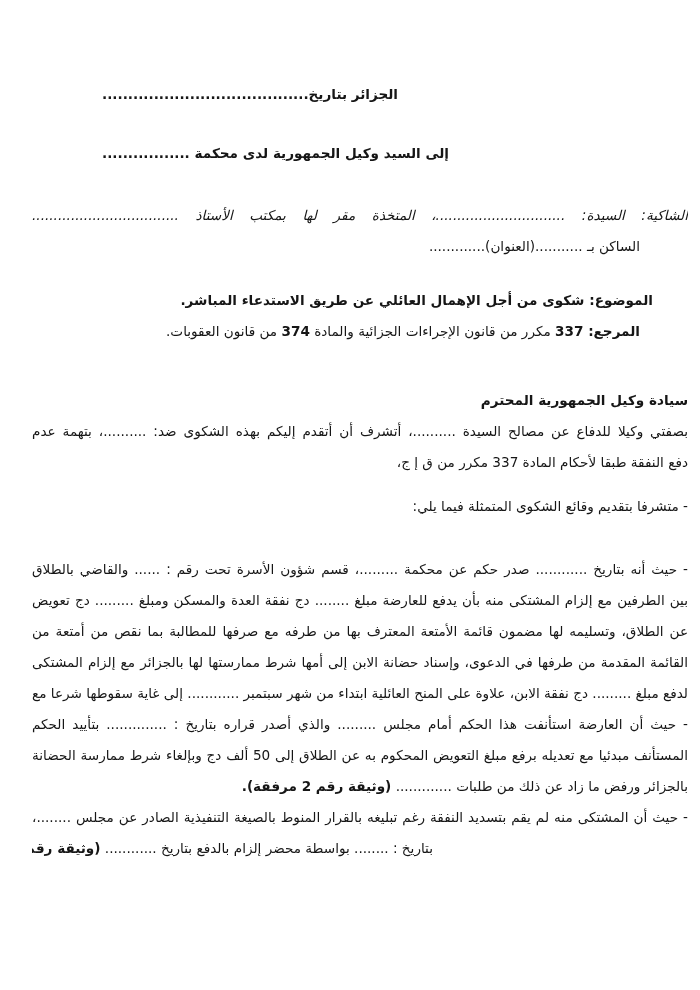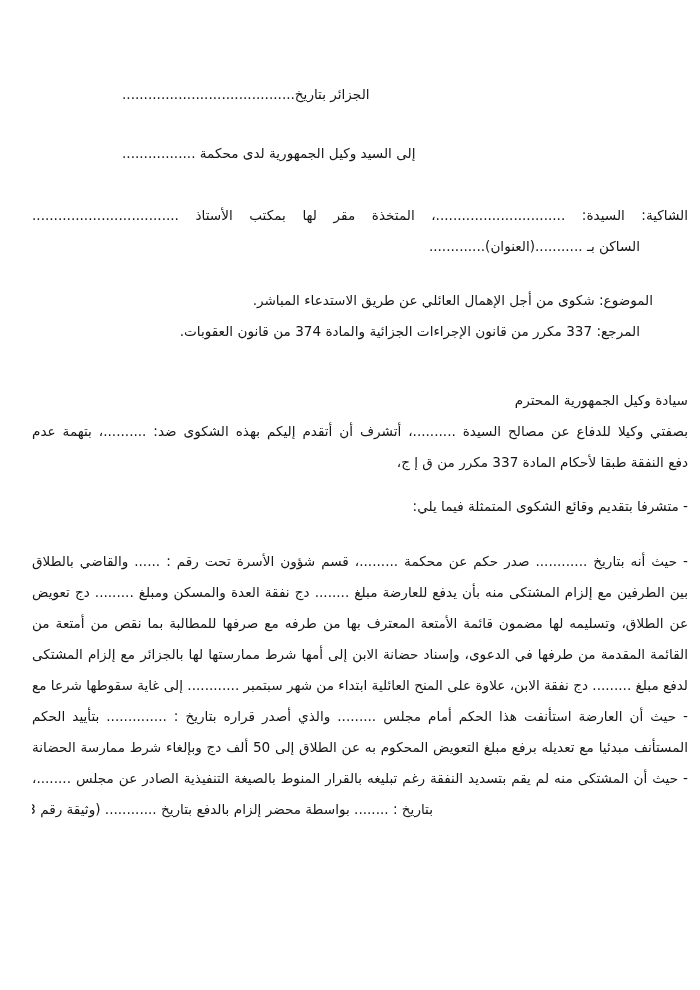--- a/index.html
+++ b/index.html
@@ -26,32 +26,32 @@
   }
   
   .fill {
     white-space: normal;
     text-align: justify;
     text-align-last: justify;
     text-justify: inter-word;
     word-spacing: -0.3px;
   }
   
-  .anchor-left { width: fit-content; margin-left: 90px; margin-right: auto; }
-  .b { font-weight: normal; }
+  .anchor-left { width: fit-content; margin-left: 70px; margin-right: auto; font-weight: bold; }
+  .b { font-weight: bold; }
   .ind35  { margin-right: 35px; }
   .ind48  { margin-right: 48px; }
   .ind255 { margin-right: 255px; }
   .mt4  { }
   .mt13 { margin-top: 13px; }
-  .mt16 { margin-top: 24px; }
+  .mt16 { margin-top: 32px; }
   .mt23 { margin-top: 23px; }
   .mt25 { margin-top: 38px; }
   .mt28 { margin-top: 28px; }
-  .mt31 { margin-top: 31px; }
+  .mt31 { margin-top: 31px; font-style: italic; }
 </style>
 </head>
 <body>
 
 <div class="page">
 
   <div class="ln anchor-left">الجزائر بتاريخ........................................</div>
 
   <div class="ln anchor-left mt28">إلى السيد وكيل الجمهورية لدى محكمة .................</div>
 
@@ -72,19 +72,22 @@
   <div class="ln mt13">- متشرفا بتقديم وقائع الشكوى المتمثلة فيما يلي:</div>
 
   <div class="ln fill mt16">- حيث أنه بتاريخ ............ صدر حكم عن محكمة .........، قسم شؤون الأسرة تحت رقم : ...... والقاضي بالطلاق</div>
   <div class="ln fill">بين الطرفين مع إلزام المشتكى منه بأن يدفع للعارضة مبلغ ........ دج نفقة العدة والمسكن ومبلغ ......... دج تعويض</div>
   <div class="ln fill">عن الطلاق، وتسليمه لها مضمون قائمة الأمتعة المعترف بها من طرفه مع صرفها للمطالبة بما نقص من أمتعة من</div>
   <div class="ln fill">القائمة المقدمة من طرفها في الدعوى، وإسناد حضانة الابن إلى أمها شرط ممارستها لها بالجزائر مع إلزام المشتكى منه</div>
   <div class="ln fill">لدفع مبلغ ......... دج نفقة الابن، علاوة على المنح العائلية ابتداء من شهر سبتمبر ............ إلى غاية سقوطها شرعا مع</div>
 
   <div class="ln fill mt4">- حيث أن العارضة استأنفت هذا الحكم أمام مجلس ......... والذي أصدر قراره بتاريخ : .............. بتأييد الحكم</div>
   <div class="ln fill">المستأنف مبدئيا مع تعديله برفع مبلغ التعويض المحكوم به عن الطلاق إلى 50 ألف دج وبإلغاء شرط ممارسة الحضانة</div>
+  <div class="ln">
+    <span>بالجزائر ورفض ما زاد عن ذلك من طلبات ............. </span><span class="b">(وثيقة رقم 2 مرفقة).</span>
+  </div>
 
   <div class="ln fill">- حيث أن المشتكى منه لم يقم بتسديد النفقة رغم تبليغه بالقرار المنوط بالصيغة التنفيذية الصادر عن مجلس ........،</div>
   <div class="ln ind255 mt4">
     <span>بتاريخ : ........ بواسطة محضر إلزام بالدفع بتاريخ ............ </span><span class="b">(وثيقة رقم 3 مرفقة).</span>
   </div>
 
 </div>
 
 </body></html>

